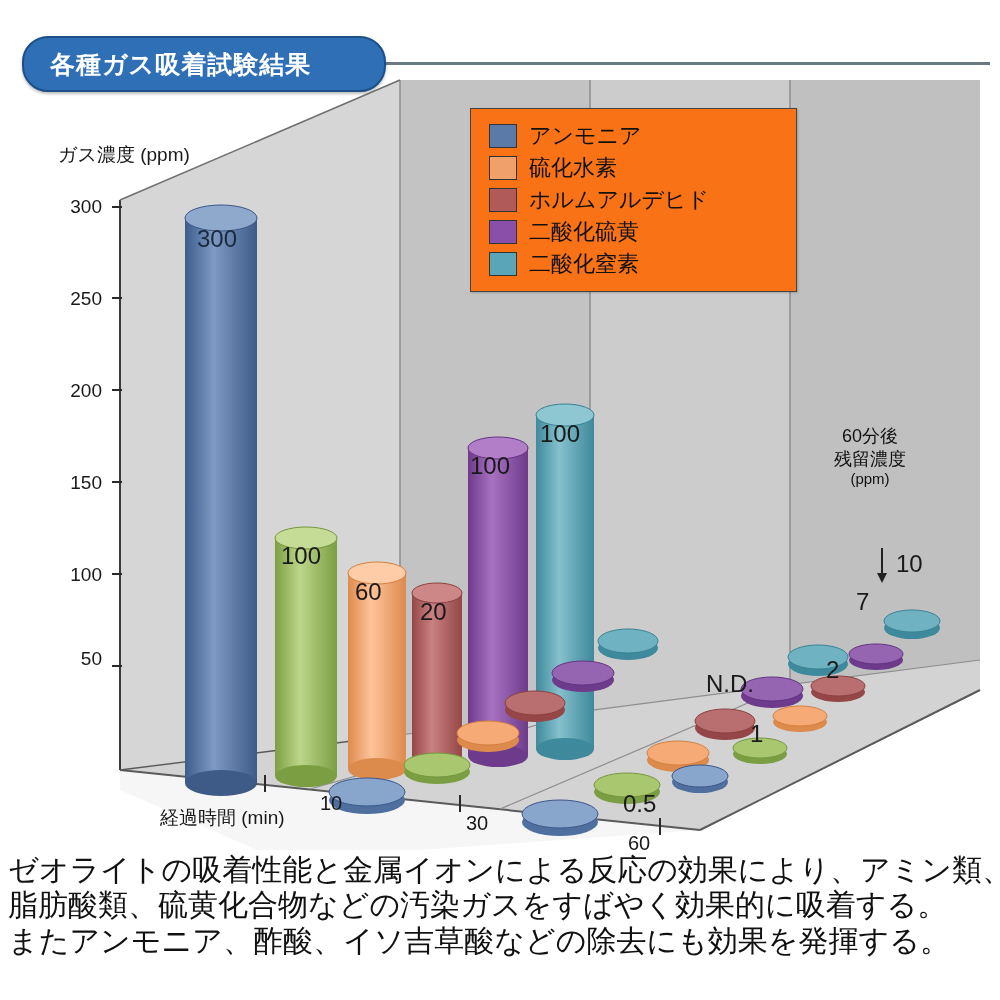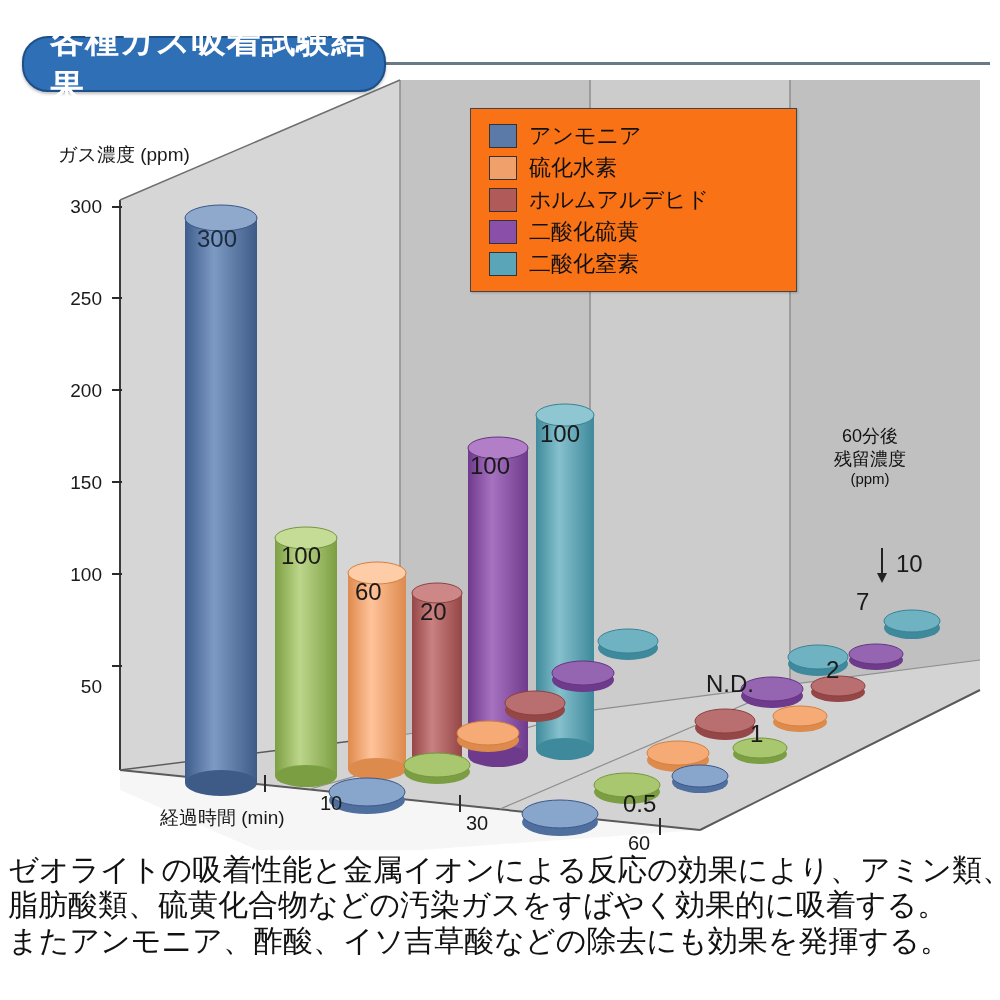--- a/index.html
+++ b/index.html
@@ -22,21 +22,21 @@
   #title-pill{
     position:absolute;left:22px;top:18px;
     width:360px;height:52px;
     background:#2f6fb5;
     border-radius:26px;
     border:2px solid #1d4f88;
     box-shadow:0 2px 3px rgba(0,0,0,.25);
     display:flex;align-items:center;
   }
   #title-pill span{
-    color:#ffffff;font-weight:bold;font-size:34px;
+    color:#ffffff;font-weight:bold;font-size:25px;
     margin-left:26px;letter-spacing:1px;
   }
   
   #chart-wrap{
     position:absolute;left:0;top:70px;width:960px;height:780px;
   }
   #chart-svg{position:absolute;left:0;top:0;}
   .axis-label{
     position:absolute;font-size:19px;color:#1a1a1a;white-space:nowrap;
   }
@@ -286,21 +286,21 @@
     <polygon points="877,503 887,503 882,513" fill="#222"></polygon>
   </svg>
 
   <div class="axis-label" style="left:58px;top:72px;">ガス濃度 (ppm)</div>
 
   <div class="tick-label" style="left:42px;top:126px;">300</div>
   <div class="tick-label" style="left:42px;top:218px;">250</div>
   <div class="tick-label" style="left:42px;top:310px;">200</div>
   <div class="tick-label" style="left:42px;top:402px;">150</div>
   <div class="tick-label" style="left:42px;top:494px;">100</div>
-  <div class="tick-label" style="left:42px;top:606px;">50</div>
+  <div class="tick-label" style="left:42px;top:578px;">50</div>
 
   <div class="axis-label" style="left:160px;top:735px;">経過時間 (min)</div>
   <div class="xcat" style="left:320px;top:722px;">10</div>
   <div class="xcat" style="left:466px;top:742px;">30</div>
   <div class="xcat" style="left:628px;top:762px;">60</div>
 
   <div class="val-label" style="left:197px;top:155px;color:#1c2a3d;">300</div>
   <div class="val-label" style="left:281px;top:472px;">100</div>
   <div class="val-label" style="left:355px;top:508px;">60</div>
   <div class="val-label" style="left:420px;top:528px;">20</div>

